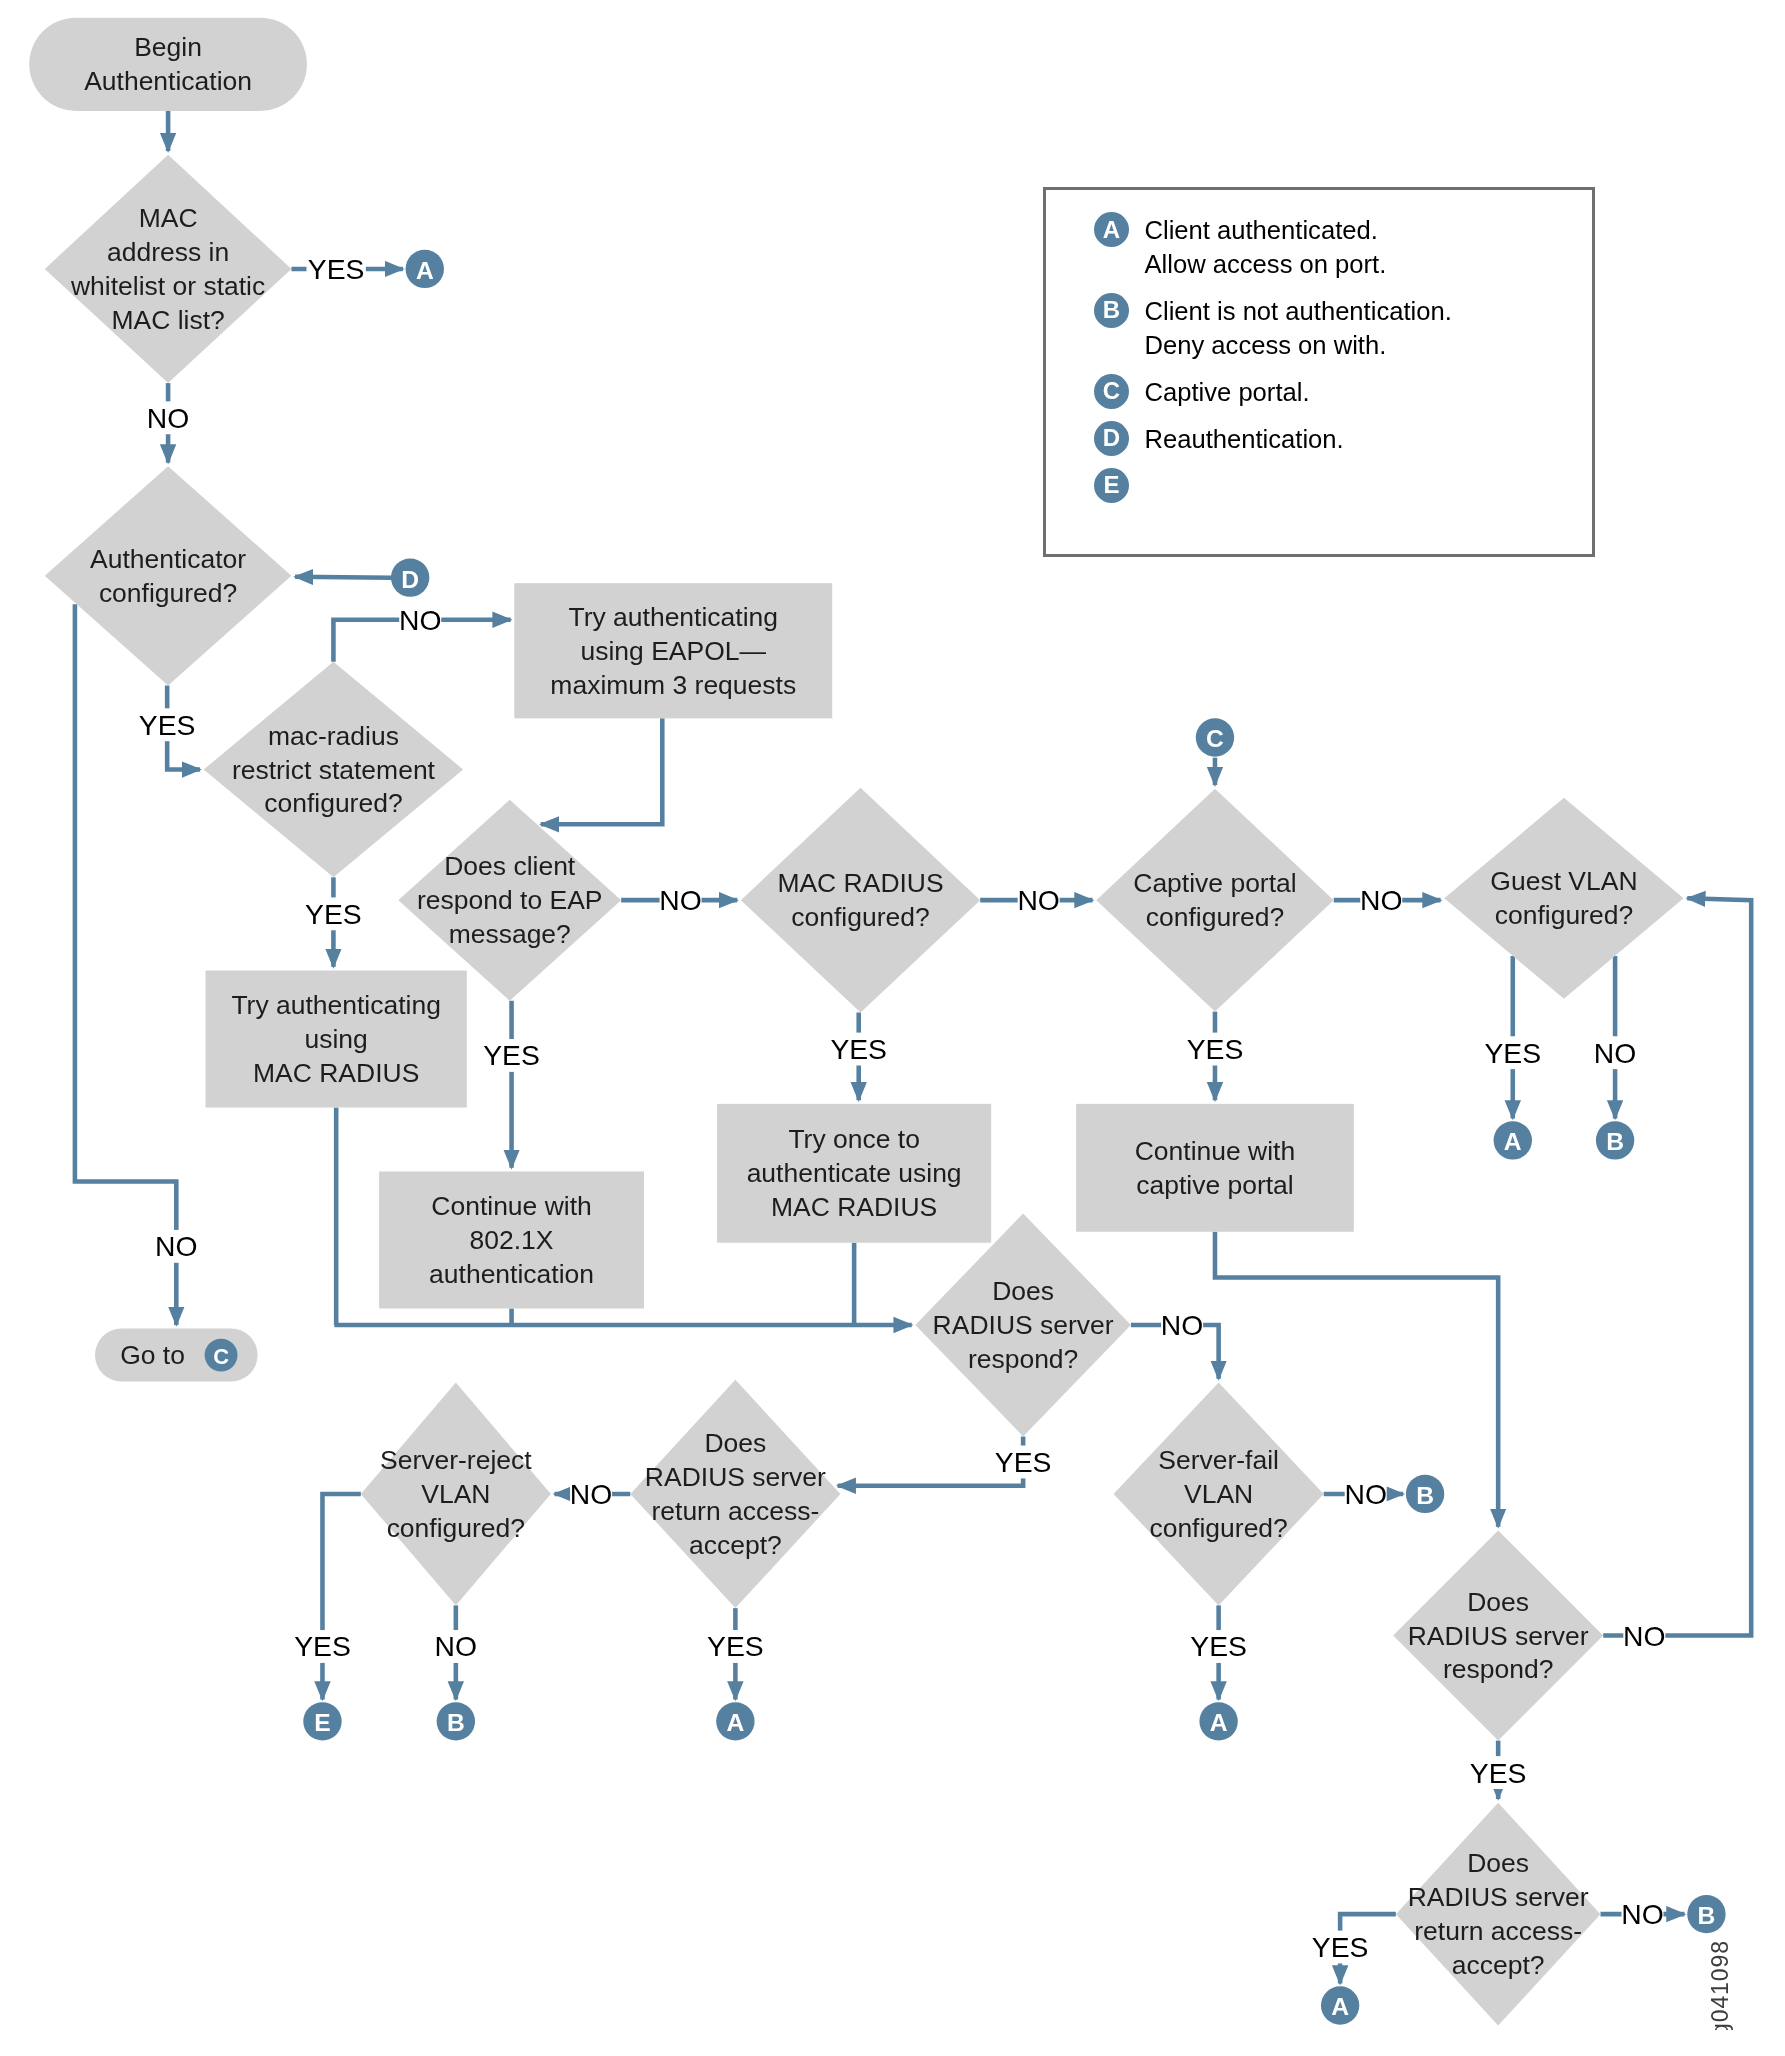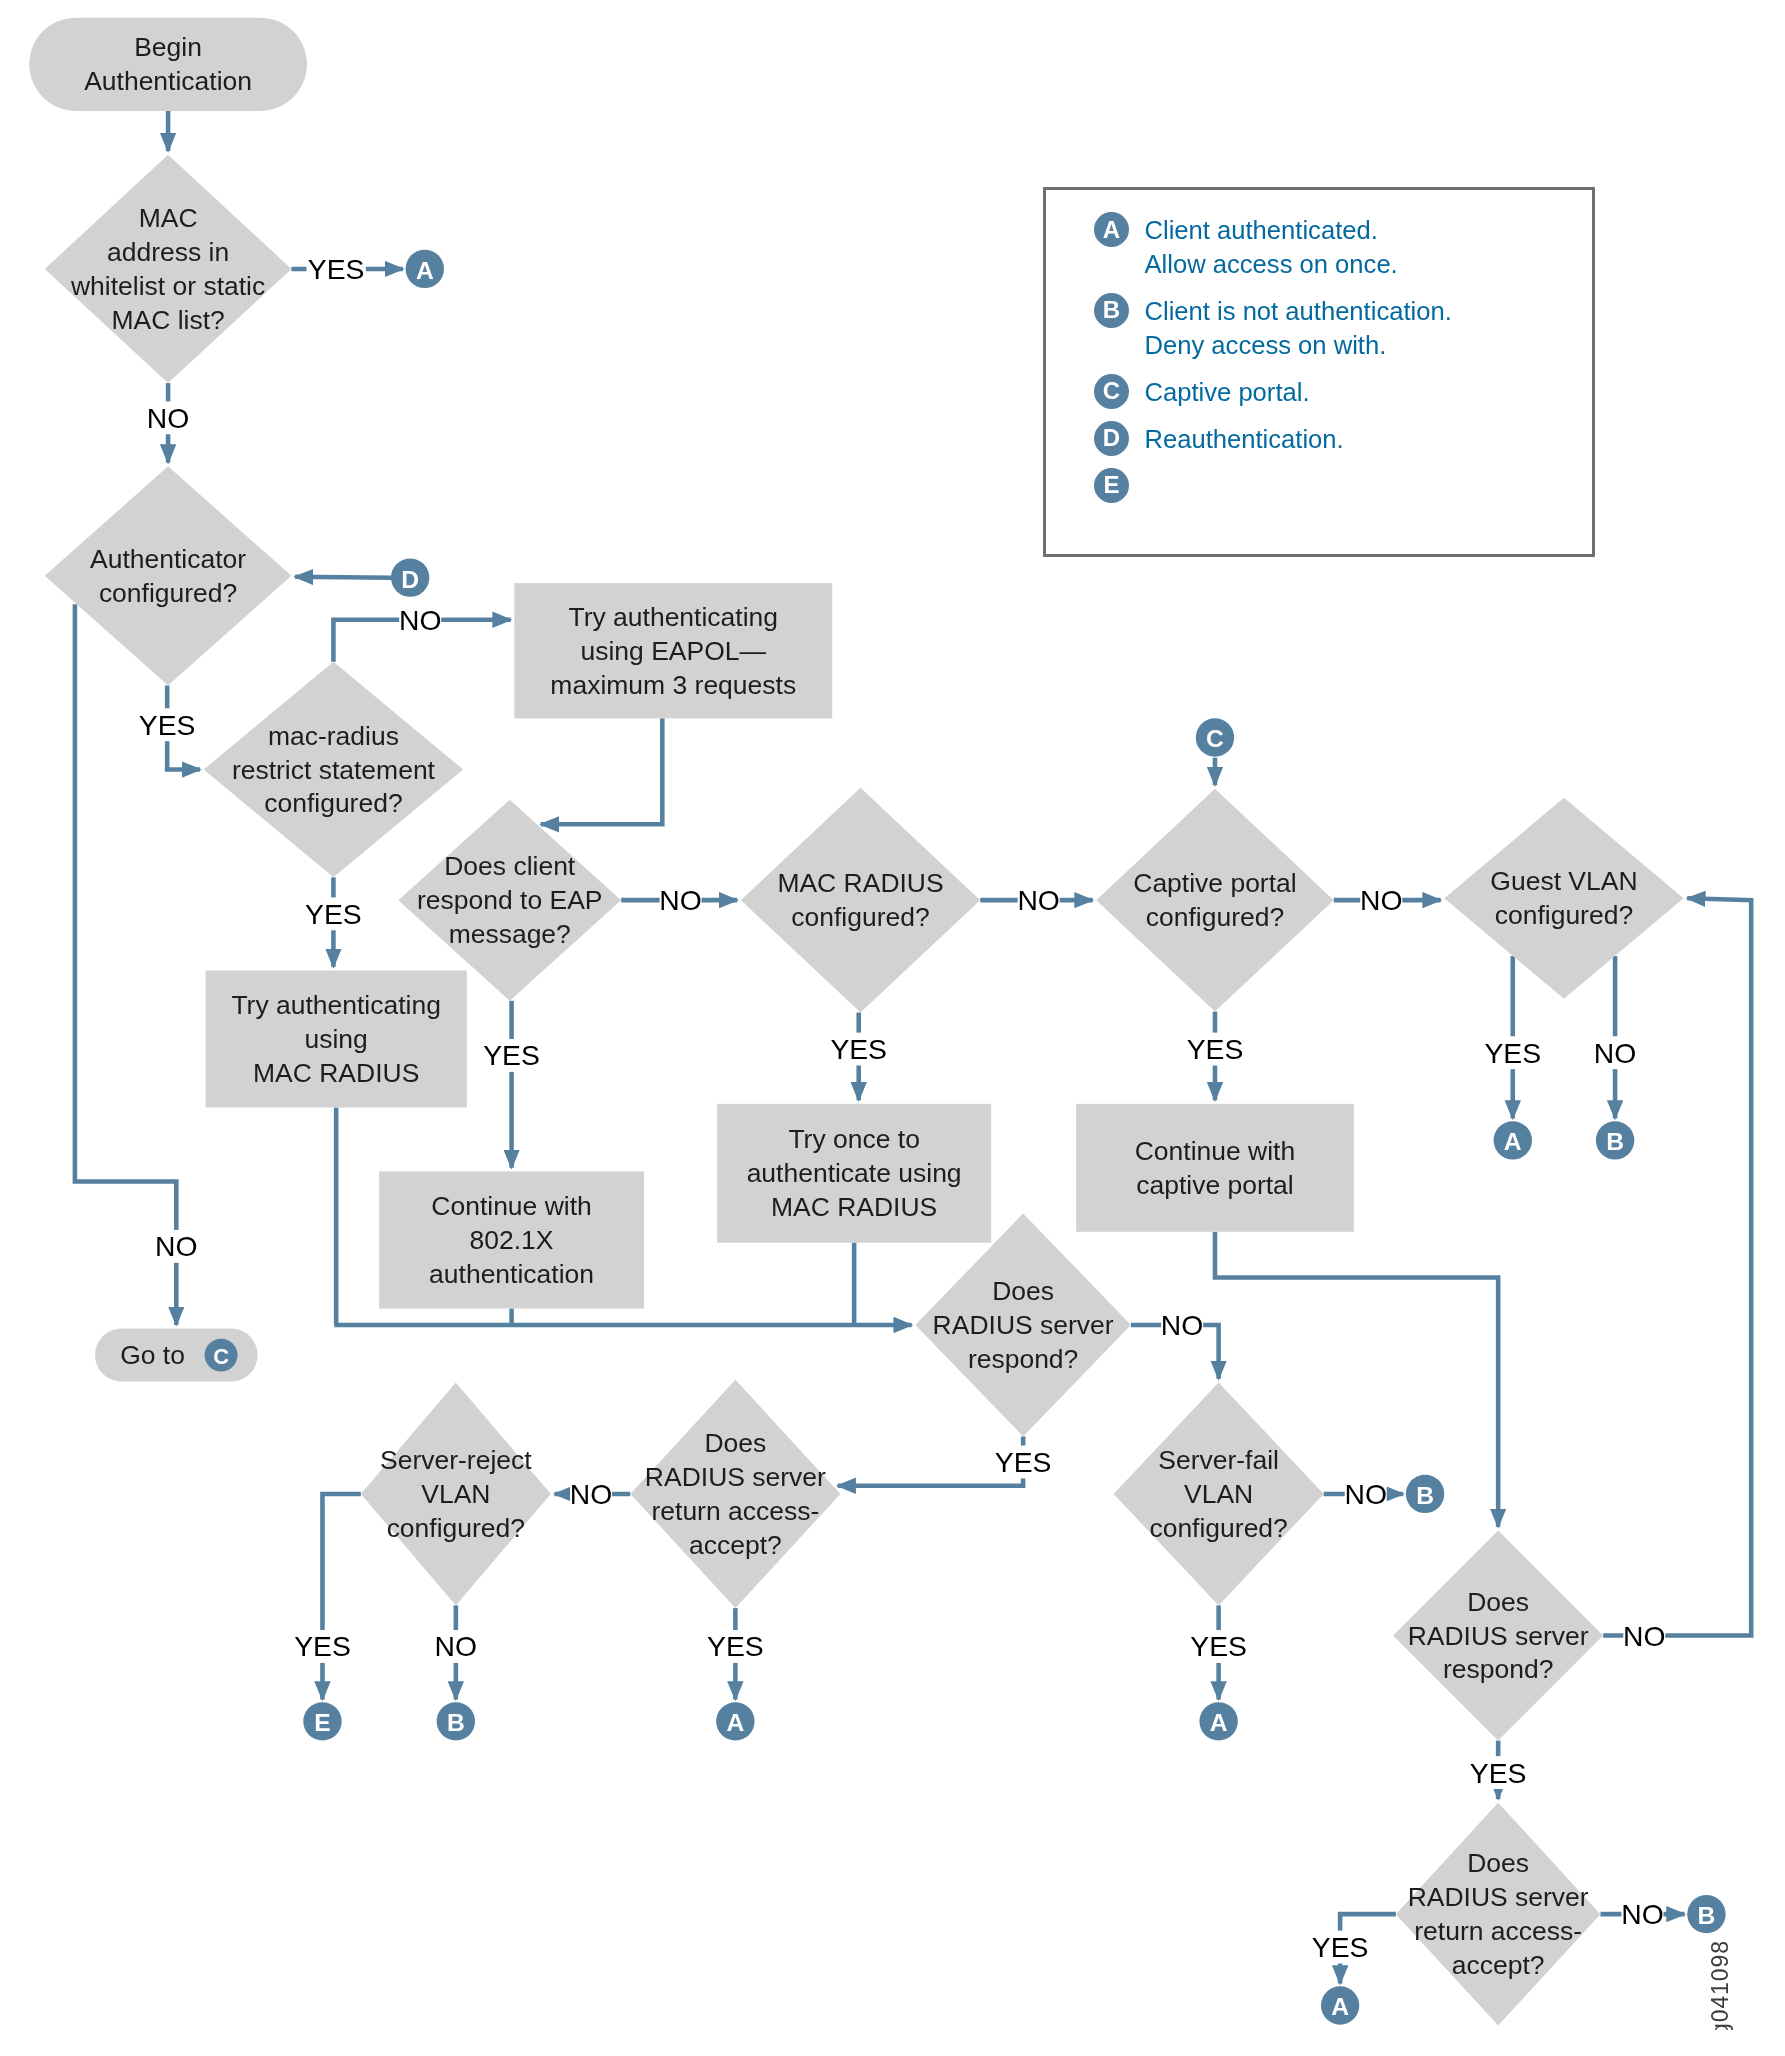--- a/index.html
+++ b/index.html
@@ -9,21 +9,21 @@
   svg text{font-family:"Liberation Sans", sans-serif;}
 
   
   .legend{position:absolute;left:1043px;top:187px;width:552px;height:370px;
           border:3.7px solid #6f6f6f;background:#ffffff;box-sizing:border-box;
           padding:22px 18.3px 0 48px;}
   .legend-item{display:flex;align-items:flex-start;margin-bottom:12px;}
   .lg-circle{flex:0 0 auto;width:35px;height:35px;border-radius:50%;
              background:#56809f;color:#ffffff;font-size:24px;font-weight:bold;
              display:flex;align-items:center;justify-content:center;margin-right:15.5px;}
-  .lg-text{font-size:25.6px;line-height:34px;color:#0369a1;padding-top:0.9px;}
+  .lg-text{font-size:25.6px;line-height:34px;color:#000000;padding-top:0.9px;}
   .lg-text div:empty{display:none;}
 
   
   .watermark{position:absolute;left:1707px;top:1935px;height:101px;
              writing-mode:vertical-rl;transform:rotate(180deg);
              font-size:23px;color:#3d3d3d;letter-spacing:0.9px;}
 </style>
 </head>
 <body>
 
@@ -306,21 +306,21 @@
           <text x="1798" y="2095" fill="#000000" font-size="31" font-weight="400" text-anchor="middle" dominant-baseline="central"><tspan x="1798" dy="0" dominant-baseline="central">NO</tspan></text>
         </g>
       </svg>
     </div>
 
   <div class="legend">
     <div class="legend-item">
       <span class="lg-circle">A</span>
       <div class="lg-text">
         <div>Client authenticated.</div>
-        <div>Allow access on once.</div>
+        <div>Allow access on port.</div>
       </div>
     </div>
     <div class="legend-item">
       <span class="lg-circle">B</span>
       <div class="lg-text">
         <div>Client is not authentication.</div>
         <div>Deny access on with.</div>
       </div>
     </div>
     <div class="legend-item">

